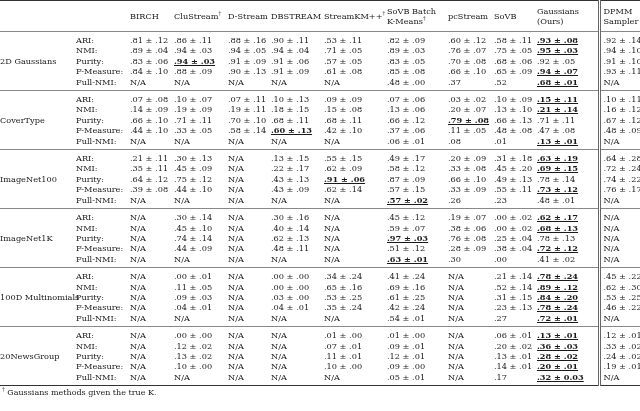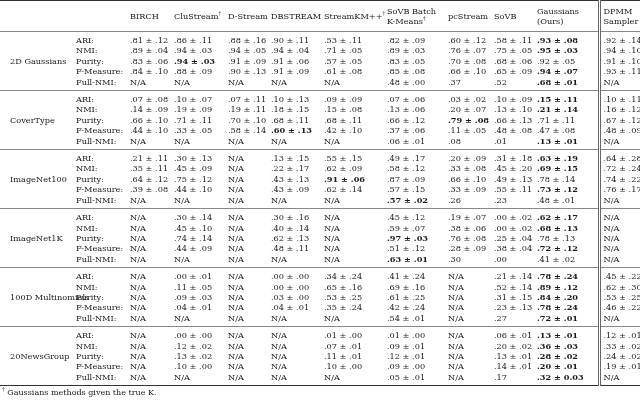--- a/index.html
+++ b/index.html
@@ -6,24 +6,24 @@
   body { width: 640px; height: 411px; overflow: hidden; font-family: "DejaVu Serif", "Liberation Serif", serif; color: #1a1a1a; }
   .wrap { position: relative; width: 640px; }
   table { border-collapse: collapse; width: 640px; font-size: 8.2px; line-height: 10.4px; table-layout: fixed; }
   th, td { padding: 0 0 0 0; white-space: nowrap; text-align: left; vertical-align: middle; font-weight: normal; }
   thead th { height: 30px; vertical-align: middle; line-height: 10px; }
   .top-rule { border-top: 1.5px solid #333; }
   .mid-rule td { border-top: 1.5px solid #888; }
   .bottom-rule td { border-bottom: 1.5px solid #333; }
   .grp-first td { padding-top: 3px; }
   .grp-last td { padding-bottom: 3px; }
-  td.ds { padding-left: 10px; }
+  td.ds { padding-left: 0; }
   td.metric { }
   .dbl { border-left: 3px double #666; padding-left: 3px; }
-  b, .bold { font-weight: bold; }
+  b, .bold { font-weight: bold; text-decoration: underline; }
   .foot { font-size: 8px; margin-top: 2px; padding-left: 2px; }
   sup { font-size: 5.5px; vertical-align: super; line-height: 0; }
   .hdr2 { display: inline-block; line-height: 10px; }
 </style>
 </head>
 <body>
 
 <div class="wrap">
   <table>
     <colgroup>

